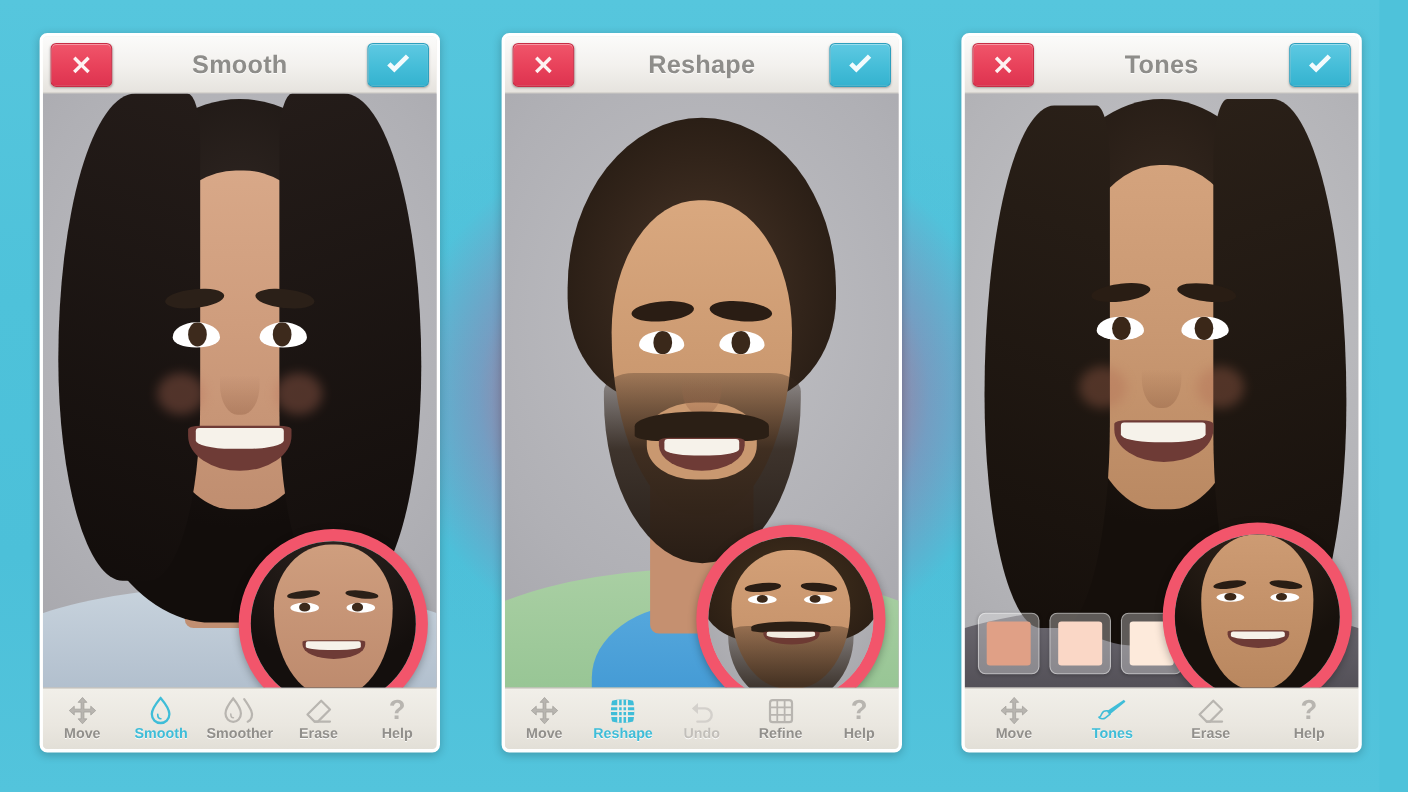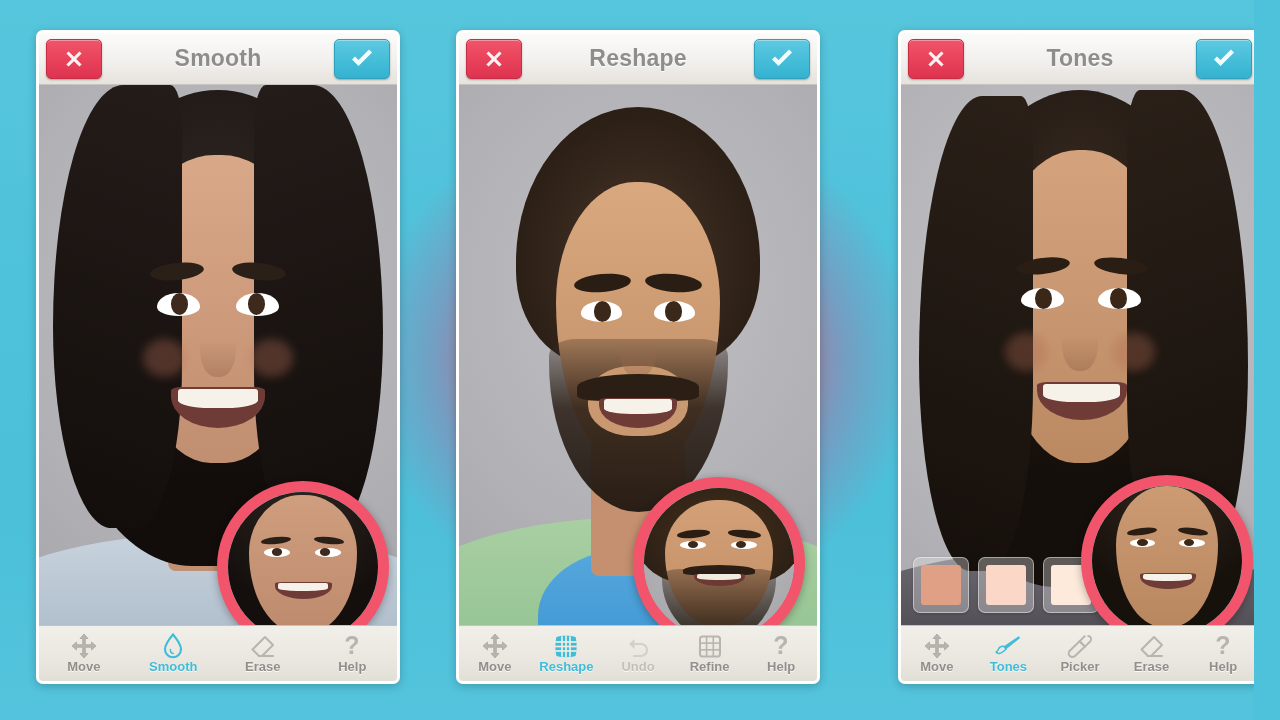--- a/index.html
+++ b/index.html
@@ -32,21 +32,21 @@
     background: #f2f0ec;
     border-radius: 7px;
     border: 3px solid #ffffff;
     box-shadow: 0 2px 9px rgba(0,0,0,0.22);
     overflow: hidden;
     display: flex;
     flex-direction: column;
   }
   #panel-1 { left: 36px; }
   #panel-2 { left: 456px; }
-  #panel-3 { left: 874px; margin-left: 24px; }
+  #panel-3 { left: 874px; }
 
   
   .titlebar {
     position: relative;
     height: 52px;
     flex: 0 0 52px;
     background: linear-gradient(180deg, #fbfbfa 0%, #f3f1ee 52%, #e6e3de 100%);
     border-bottom: 1px solid #c9c5be;
     display: flex;
     align-items: center;
@@ -283,20 +283,30 @@
         <span class="tool-label">Move</span>
       </div>
       <div class="tool active">
         <span class="tool-icon">
           <svg width="22" height="26" viewBox="0 0 22 26">
               <path d="M11 1.5 C11 1.5 3 11 3 16.2 C3 21 6.7 24.3 11 24.3 C15.3 24.3 19 21 19 16.2 C19 11 11 1.5 11 1.5 Z" fill="none" stroke="#3fbdd8" stroke-width="2.1"></path>
               <path d="M8.4 16.5 C8.4 19 9.6 20.4 11.3 20.4" fill="none" stroke="#3fbdd8" stroke-width="1.5" stroke-linecap="round"></path>
             </svg>
         </span>
         <span class="tool-label">Smooth</span>
+      </div>
+      <div class="tool">
+        <span class="tool-icon" style="width:34px">
+          <svg width="34" height="26" viewBox="0 0 34 26">
+              <path d="M11 2 C11 2 4 10.6 4 15.6 C4 20.2 7.2 23.3 11 23.3 C14.8 23.3 18 20.2 18 15.6 C18 10.6 11 2 11 2 Z" fill="none" stroke="#b8b5b0" stroke-width="2"></path>
+              <path d="M8.8 16 C8.8 18.3 9.8 19.5 11.2 19.5" fill="none" stroke="#b8b5b0" stroke-width="1.4" stroke-linecap="round"></path>
+              <path d="M21 2.6 C21 2.6 25.5 9 27.4 13.2 C29.2 17.3 27.6 21.6 24.2 23.1" fill="none" stroke="#b8b5b0" stroke-width="2" stroke-linecap="round"></path>
+            </svg>
+        </span>
+        <span class="tool-label">Smoother</span>
       </div>
       <div class="tool">
         <span class="tool-icon">
           <svg width="26" height="24" viewBox="0 0 26 24">
               <path d="M9 21 L2.5 14.5 L15 2 L23 10 L12 21 Z" fill="none" stroke="#b8b5b0" stroke-width="2" stroke-linejoin="round"></path>
               <path d="M9 21 L23 21" stroke="#b8b5b0" stroke-width="2" stroke-linecap="round"></path>
             </svg>
         </span>
         <span class="tool-label">Erase</span>
       </div>
@@ -515,29 +525,20 @@
         <span class="tool-icon">
           <svg width="30" height="26" viewBox="0 0 30 26">
               <path d="M26.5 2.5 L28 4.5 L13 16.5 L10.5 13.2 Z" fill="#3fbdd8"></path>
               <path d="M10.5 13.2 L13 16.5 L8.5 20 C6.5 21.5 3.5 21.2 2.2 19.5 C3.8 19 4.4 17.6 5 16 C5.7 14.2 7.6 13 10.5 13.2 Z" fill="#e9e7e1" stroke="#3fbdd8" stroke-width="1.6" stroke-linejoin="round"></path>
             </svg>
         </span>
         <span class="tool-label">Tones</span>
       </div>
       <div class="tool">
         <span class="tool-icon">
-          <svg width="28" height="26" viewBox="0 0 28 26">
-              <path d="M21.5 3 A3.2 3.2 0 0 1 24.6 8 L19 13.6 L13.6 8.2 L19.2 2.6" fill="none" stroke="#b8b5b0" stroke-width="2" stroke-linejoin="round"></path>
-              <path d="M13.6 8.2 L19 13.6 L9 23 A3.6 3.6 0 0 1 3.8 17.8 Z" fill="none" stroke="#b8b5b0" stroke-width="2" stroke-linejoin="round"></path>
-            </svg>
-        </span>
-        <span class="tool-label">Picker</span>
-      </div>
-      <div class="tool">
-        <span class="tool-icon">
           <svg width="26" height="24" viewBox="0 0 26 24">
               <path d="M9 21 L2.5 14.5 L15 2 L23 10 L12 21 Z" fill="none" stroke="#b8b5b0" stroke-width="2" stroke-linejoin="round"></path>
               <path d="M9 21 L23 21" stroke="#b8b5b0" stroke-width="2" stroke-linecap="round"></path>
             </svg>
         </span>
         <span class="tool-label">Erase</span>
       </div>
       <div class="tool">
         <span class="tool-icon">
           <svg width="20" height="26" viewBox="0 0 20 26">

